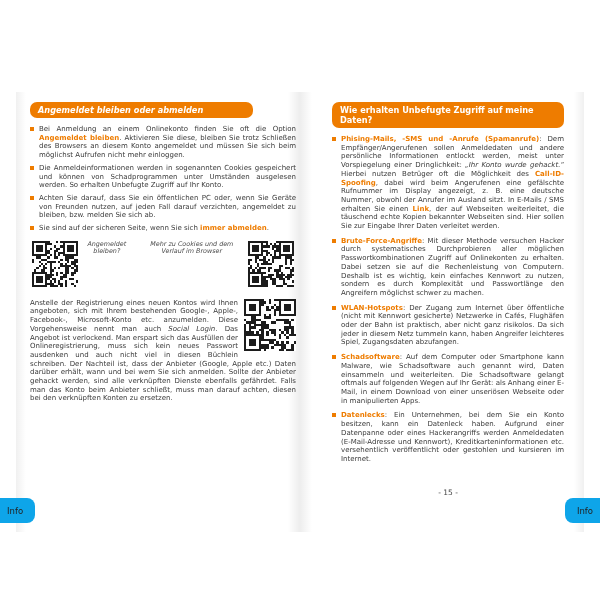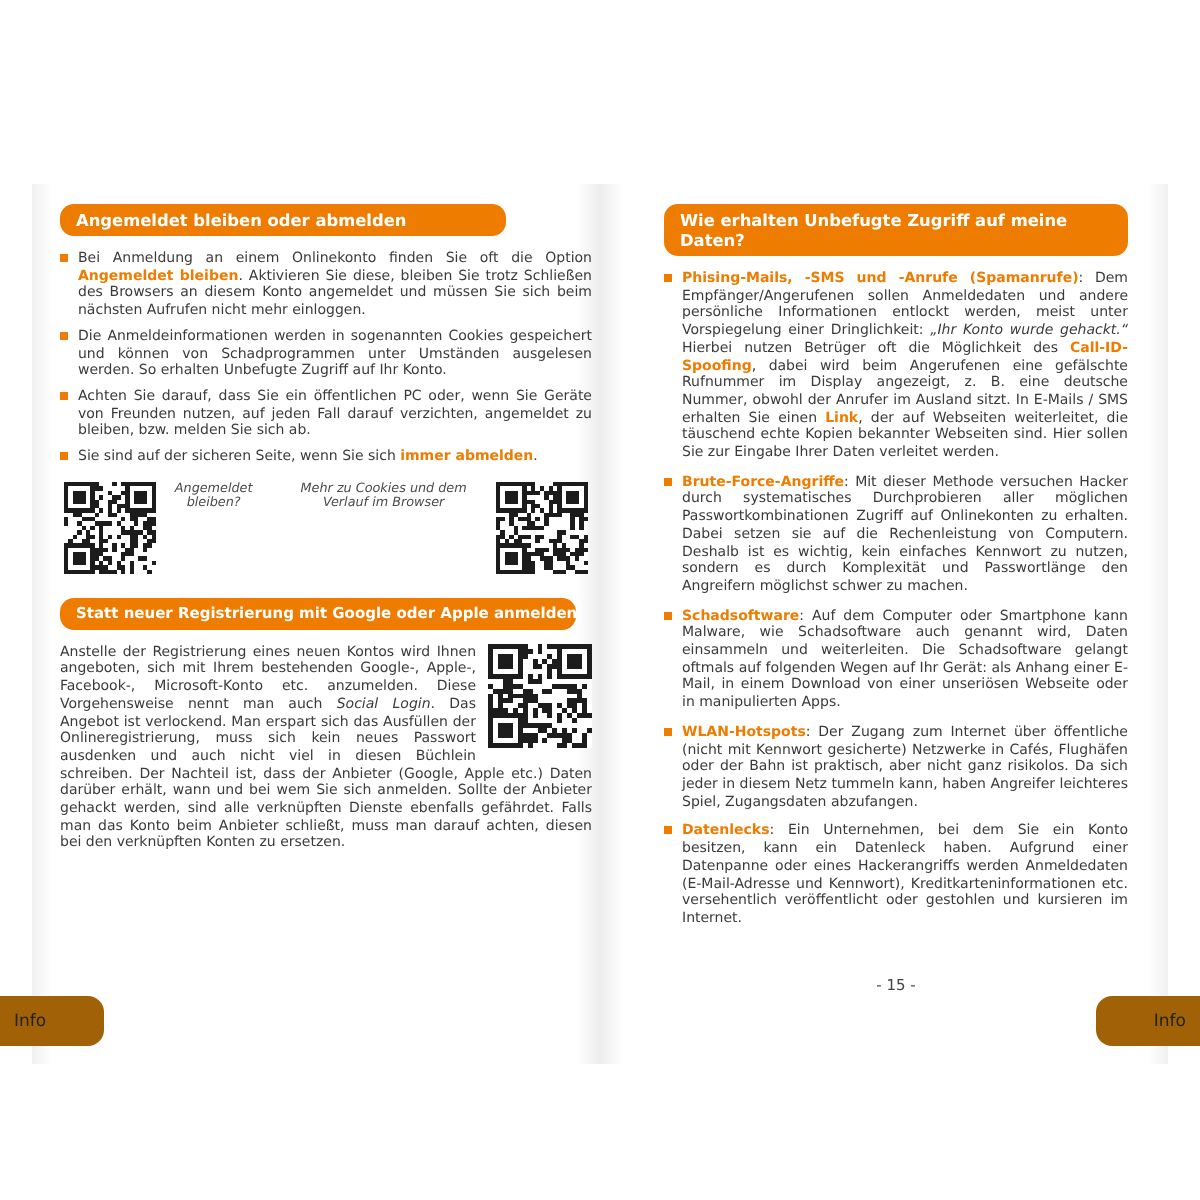--- a/index.html
+++ b/index.html
@@ -15,21 +15,21 @@
     background:linear-gradient(270deg,rgba(0,0,0,0.06),rgba(0,0,0,0));}
 
   .page{position:absolute;top:102px;height:420px;}
   .page.left{left:30px;width:266px;}
   .page.right{left:332px;width:232px;}
 
   .sec-header{
     background:#ee7c00;color:#ffffff;font-weight:bold;font-size:8.2px;line-height:10px;
     padding:3px 8px;border-radius:7px;margin:0 0 7px 0;box-sizing:border-box;
   }
-  .sec-header.w84{width:84%;}
+  .sec-header.w84{width:84%;font-style:italic;}
   .sec-header.w97{width:97%;font-size:7.5px;white-space:nowrap;}
   .sec-header.full{width:100%;}
 
   ul.bullets{list-style:none;margin:0;padding:0;}
   ul.bullets li{
     position:relative;padding-left:9px;margin-bottom:4px;
     font-size:7px;line-height:8.7px;text-align:justify;
   }
   ul.bullets li::before{
     content:"";position:absolute;left:0;top:2px;width:4px;height:4px;background:#ee7c00;
@@ -46,38 +46,38 @@
     text-align:center;flex:1 1 auto;padding:0 5px;
   }
 
   .para{font-size:7px;line-height:8.7px;text-align:justify;}
   .qr-float{float:right;width:52px;height:52px;margin:0 0 4px 6px;}
 
   .pagenum{position:absolute;top:386px;left:0;width:100%;text-align:center;
     font-size:7.5px;color:#444444;}
 
   .tab{
-    position:absolute;top:498px;width:52px;height:25px;background:#a16207;
+    position:absolute;top:498px;width:35px;height:25px;background:#0ea5e9;
     color:#222222;font-size:8.5px;display:flex;align-items:center;
   }
   .tab.left{left:0;border-radius:0 8px 8px 0;padding-left:7px;box-sizing:border-box;}
   .tab.right{right:0;border-radius:8px 0 0 8px;justify-content:flex-end;padding-right:7px;box-sizing:border-box;}
 </style>
 </head>
 <body>
 
 <div class="canvas">
   <div class="edge-left"></div>
   <div class="edge-right"></div>
   <div class="gutter"></div>
 
   <div class="page left">
     <div class="sec-header w84">Angemeldet bleiben oder abmelden</div>
     <ul class="bullets">
-      <li><span><span>Bei Anmeldung an einem Onlinekonto finden Sie oft die Option </span><span class="hl">Angemeldet bleiben</span><span>. Aktivieren Sie diese, bleiben Sie trotz Schließen des Browsers an diesem Konto angemeldet und müssen Sie sich beim nächsten Aufrufen nicht mehr einloggen.</span></span></li>
+      <li><span><span>Bei Anmeldung an einem Onlinekonto finden Sie oft die Option </span><span class="hl">Angemeldet bleiben</span><span>. Aktivieren Sie diese, bleiben Sie trotz Schließen des Browsers an diesem Konto angemeldet und müssen Sie sich beim möglichst Aufrufen nicht mehr einloggen.</span></span></li>
       <li><span><span>Die Anmeldeinformationen werden in sogenannten Cookies gespeichert und können von Schadprogrammen unter Umständen ausgelesen werden. So erhalten Unbefugte Zugriff auf Ihr Konto.</span></span></li>
       <li><span><span>Achten Sie darauf, dass Sie ein öffentlichen PC oder, wenn Sie Geräte von Freunden nutzen, auf jeden Fall darauf verzichten, angemeldet zu bleiben, bzw. melden Sie sich ab.</span></span></li>
       <li><span><span>Sie sind auf der sicheren Seite, wenn Sie sich </span><span class="hl">immer abmelden</span><span>.</span></span></li>
     </ul>
 
     <div class="qr-row">
       <div class="qr"><svg viewBox="0 0 21 21" width="100%" height="100%" shape-rendering="crispEdges" xmlns="http://www.w3.org/2000/svg">
             <rect width="21" height="21" fill="#ffffff"></rect>
             <g fill="#1c1c1c">
               <rect x="0" y="0" width="1" height="1"></rect>
@@ -550,21 +550,20 @@
               <rect x="13" y="20" width="1" height="1"></rect>
               <rect x="14" y="20" width="1" height="1"></rect>
               <rect x="15" y="20" width="1" height="1"></rect>
               <rect x="18" y="20" width="1" height="1"></rect>
               <rect x="19" y="20" width="1" height="1"></rect>
               <rect x="20" y="20" width="1" height="1"></rect>
             </g>
           </svg></div>
     </div>
 
-    <div class="sec-header w97">Statt neuer Registrierung mit Google oder Apple anmelden</div>
     <div class="para">
       <div class="qr qr-float"><svg viewBox="0 0 21 21" width="100%" height="100%" shape-rendering="crispEdges" xmlns="http://www.w3.org/2000/svg">
             <rect width="21" height="21" fill="#ffffff"></rect>
             <g fill="#1c1c1c">
               <rect x="0" y="0" width="1" height="1"></rect>
               <rect x="1" y="0" width="1" height="1"></rect>
               <rect x="2" y="0" width="1" height="1"></rect>
               <rect x="3" y="0" width="1" height="1"></rect>
               <rect x="4" y="0" width="1" height="1"></rect>
               <rect x="5" y="0" width="1" height="1"></rect>
@@ -801,22 +800,22 @@
       <span><span>Anstelle der Registrierung eines neuen Kontos wird Ihnen angeboten, sich mit Ihrem bestehenden Google-, Apple-, Facebook-, Microsoft-Konto etc. anzumelden. Diese Vorgehensweise nennt man auch </span><span class="i">Social Login</span><span>. Das Angebot ist verlockend. Man erspart sich das Ausfüllen der Onlineregistrierung, muss sich kein neues Passwort ausdenken und auch nicht viel in diesen Büchlein schreiben. Der Nachteil ist, dass der Anbieter (Google, Apple etc.) Daten darüber erhält, wann und bei wem Sie sich anmelden. Sollte der Anbieter gehackt werden, sind alle verknüpften Dienste ebenfalls gefährdet. Falls man das Konto beim Anbieter schließt, muss man darauf achten, diesen bei den verknüpften Konten zu ersetzen.</span></span>
     </div>
 
   </div>
 
   <div class="page right">
     <div class="sec-header full">Wie erhalten Unbefugte Zugriff auf meine Daten?</div>
     <ul class="bullets">
       <li><span><span class="hl">Phising-Mails, -SMS und -Anrufe (Spamanrufe)</span><span>: Dem Empfänger/Angerufenen sollen Anmeldedaten und andere persönliche Informationen entlockt werden, meist unter Vorspiegelung einer Dringlichkeit: </span><span class="i">„Ihr Konto wurde gehackt.“</span><span> Hierbei nutzen Betrüger oft die Möglichkeit des </span><span class="hl">Call-ID-Spoofing</span><span>, dabei wird beim Angerufenen eine gefälschte Rufnummer im Display angezeigt, z. B. eine deutsche Nummer, obwohl der Anrufer im Ausland sitzt. In E-Mails / SMS erhalten Sie einen </span><span class="hl">Link</span><span>, der auf Webseiten weiterleitet, die täuschend echte Kopien bekannter Webseiten sind. Hier sollen Sie zur Eingabe Ihrer Daten verleitet werden.</span></span></li>
       <li><span><span class="hl">Brute-Force-Angriffe</span><span>: Mit dieser Methode versuchen Hacker durch systematisches Durchprobieren aller möglichen Passwortkombinationen Zugriff auf Onlinekonten zu erhalten. Dabei setzen sie auf die Rechenleistung von Computern. Deshalb ist es wichtig, kein einfaches Kennwort zu nutzen, sondern es durch Komplexität und Passwortlänge den Angreifern möglichst schwer zu machen.</span></span></li>
+      <li><span><span class="hl">WLAN-Hotspots</span><span>: Der Zugang zum Internet über öffentliche (nicht mit Kennwort gesicherte) Netzwerke in Cafés, Flughäfen oder der Bahn ist praktisch, aber nicht ganz risikolos. Da sich jeder in diesem Netz tummeln kann, haben Angreifer leichteres Spiel, Zugangsdaten abzufangen.</span></span></li>
       <li><span><span class="hl">Schadsoftware</span><span>: Auf dem Computer oder Smartphone kann Malware, wie Schadsoftware auch genannt wird, Daten einsammeln und weiterleiten. Die Schadsoftware gelangt oftmals auf folgenden Wegen auf Ihr Gerät: als Anhang einer E-Mail, in einem Download von einer unseriösen Webseite oder in manipulierten Apps.</span></span></li>
-      <li><span><span class="hl">WLAN-Hotspots</span><span>: Der Zugang zum Internet über öffentliche (nicht mit Kennwort gesicherte) Netzwerke in Cafés, Flughäfen oder der Bahn ist praktisch, aber nicht ganz risikolos. Da sich jeder in diesem Netz tummeln kann, haben Angreifer leichteres Spiel, Zugangsdaten abzufangen.</span></span></li>
       <li><span><span class="hl">Datenlecks</span><span>: Ein Unternehmen, bei dem Sie ein Konto besitzen, kann ein Datenleck haben. Aufgrund einer Datenpanne oder eines Hackerangriffs werden Anmeldedaten (E-Mail-Adresse und Kennwort), Kreditkarteninformationen etc. versehentlich veröffentlicht oder gestohlen und kursieren im Internet.</span></span></li>
     </ul>
     <div class="pagenum">- 15 -</div>
   </div>
 
   <div class="tab left">Info</div>
   <div class="tab right">Info</div>
 </div>
 
 </body></html>

